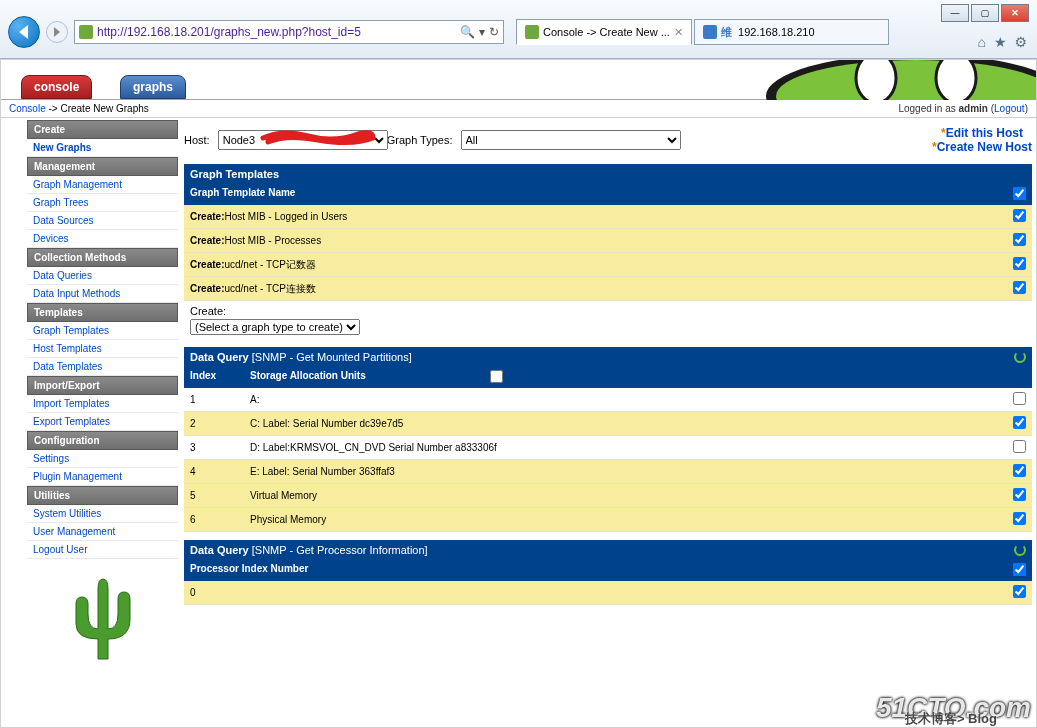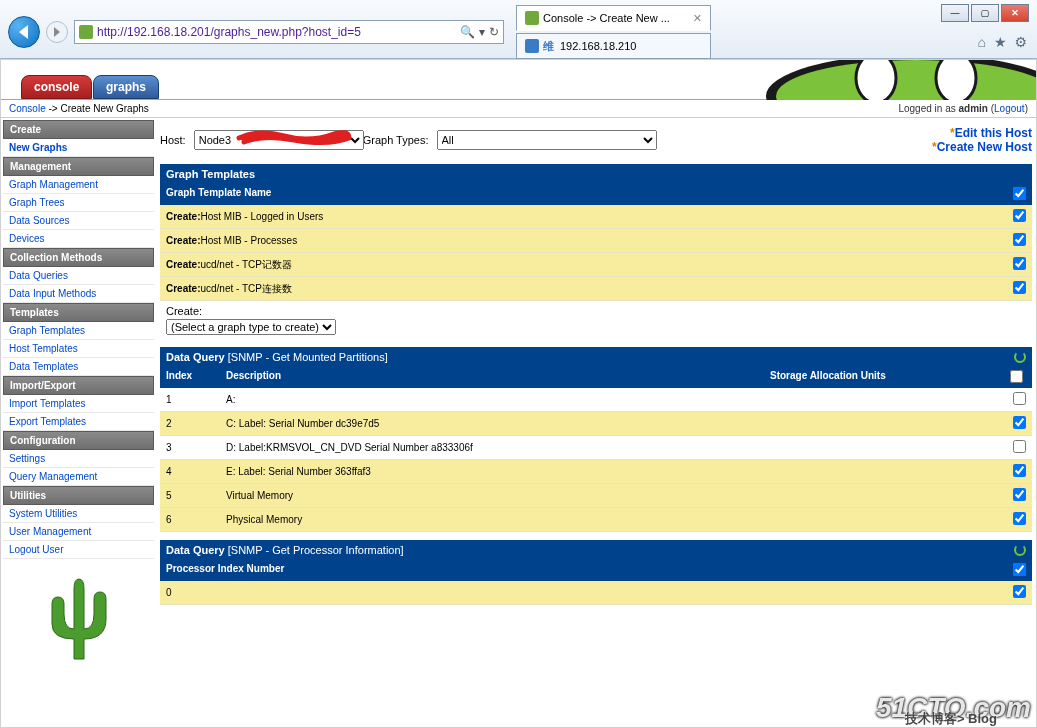--- a/index.html
+++ b/index.html
@@ -13,53 +13,53 @@
 .nav-row { display: flex; align-items: center; padding: 6px 8px 0 8px; gap: 6px; height: 58px; }
 .nav-back { width: 32px; height: 32px; border-radius: 50%; background: radial-gradient(circle at 30% 30%, #5bb3f0, #0a6fc2); display: flex; align-items: center; justify-content: center; border: 1px solid #0a5a9c; }
 .nav-back::before { content: ""; width: 0; height: 0; border-right: 9px solid #fff; border-top: 7px solid transparent; border-bottom: 7px solid transparent; margin-left: -2px; }
 .nav-fwd { width: 22px; height: 22px; border: 1px solid #b0c0d0; border-radius: 50%; background: #eef3f9; display: flex; align-items: center; justify-content: center; }
 .nav-fwd::before { content: ""; width: 0; height: 0; border-left: 6px solid #888; border-top: 5px solid transparent; border-bottom: 5px solid transparent; }
 .addr-bar { flex: 0 0 430px; height: 24px; background: #fff; border: 1px solid #8ba0b6; display: flex; align-items: center; padding: 0 4px; gap: 4px; }
 .addr-icon { width: 14px; height: 14px; background: #6fa93c; border-radius: 2px; }
 .addr-text { flex: 1; font-size: 12px; color: #4c1d95; }
 .addr-btns { display: flex; gap: 4px; }
 .addr-btns span { font-size: 12px; color: #555; cursor: pointer; }
-.tabs-row { display: flex; gap: 2px; margin-left: 6px; flex-direction: column; }
+.tabs-row { display: flex; gap: 2px; margin-left: 6px; }
 .tab { height: 26px; border: 1px solid #8ba0b6; background: #f4f7fb; display: flex; align-items: center; padding: 0 8px; gap: 4px; font-size: 11px; max-width: 195px; }
 .tab.active { background: #fff; border-bottom: 1px solid #fff; }
 .tab-icon { width: 14px; height: 14px; background: #6fa93c; border-radius: 2px; }
 .tab-icon.blue { background: #3a7bc8; }
 .chrome-icons { position: absolute; right: 10px; bottom: 8px; display: flex; gap: 8px; color: #5a6f85; font-size: 14px; }
 
 
 .page { position: absolute; top: 59px; left: 0; right: 0; bottom: 0; background: #fff; overflow-y: scroll; border: 1px solid #d0d0d0; }
 .app-header { height: 40px; background: #fff; position: relative; border-bottom: 1px solid #a5a5a5; }
 .cacti-decor { position: absolute; right: 0; top: -4px; width: 400px; height: 44px; overflow: hidden; }
 .cacti-decor svg { display: block; }
 .tab-btn { position: absolute; bottom: 0; height: 24px; padding: 0 12px; display: flex; align-items: center; border-radius: 8px 8px 0 0; font-weight: bold; font-size: 12px; cursor: pointer; }
 .tab-console { left: 20px; background: linear-gradient(#d63a3a,#a71f1f); color: #fff; border: 1px solid #7d1616; }
-.tab-graphs { left: 92px; background: linear-gradient(#5a8fd0,#2d5a9c); color: #fff; border: 1px solid #1d3f6f; }
+.tab-graphs { left: 119px; background: linear-gradient(#5a8fd0,#2d5a9c); color: #fff; border: 1px solid #1d3f6f; }
 .breadcrumb { background: #fff; border-bottom: 1px solid #ccc; padding: 3px 8px; font-size: 10px; display: flex; justify-content: space-between; }
 .breadcrumb a { color: #0048c8; text-decoration: none; }
 .login-info { color: #333; }
 .login-info .bold { font-weight: bold; }
 
-.main-layout { display: flex; }
+.main-layout { display: flex; padding-left: 24px; }
 .sidebar { width: 155px; flex-shrink: 0; padding: 2px; }
 .side-head { background: linear-gradient(#8a8a8a,#6f6f6f); color: #fff; font-weight: bold; font-size: 10px; padding: 3px 6px; border: 1px solid #5a5a5a; }
 .side-link { display: block; padding: 3px 6px; color: #0048c8; font-size: 10px; text-decoration: none; border-bottom: 1px solid #e8e8e8; }
 .cactus-img { margin: 10px auto; width: 70px; height: 100px; display: block; }
 
 .content { flex: 1; padding: 8px 4px 4px 4px; }
 .page-title { font-size: 16px; font-weight: bold; color: #898989; margin-bottom: 10px; position: relative; }
 .page-title .dark { color: #333; }
 .host-row { display: flex; align-items: center; gap: 8px; margin-bottom: 10px; position: relative; }
 .host-row label { font-size: 11px; }
 .host-row select { font-size: 11px; height: 20px; }
-.action-links { margin-left: auto; text-align: right; }
+.action-links { margin-left: auto; text-align: center; }
 .action-links a { display: block; color: #0048c8; font-weight: bold; font-size: 12px; text-decoration: none; }
 .action-links .star { color: #d98000; }
 
 .section-head { background: #00438c; color: #fff; font-weight: bold; font-size: 11px; padding: 4px 6px; display: flex; align-items: center; }
 .section-head .sub { font-weight: normal; }
 .refresh-icon { margin-left: auto; width: 12px; height: 12px; border: 2px solid #6fc23a; border-radius: 50%; border-top-color: transparent; }
 .col-head { background: #00438c; color: #fff; font-size: 10px; font-weight: bold; padding: 3px 6px; display: flex; }
 .col-head .ck { margin-left: auto; }
 
 .row { display: flex; align-items: center; padding: 4px 6px; font-size: 10px; border-bottom: 1px solid #e5e5c0; }
@@ -166,21 +166,21 @@
       <a class="side-link">Data Input Methods</a>
       <div class="side-head">Templates</div>
       <a class="side-link">Graph Templates</a>
       <a class="side-link">Host Templates</a>
       <a class="side-link">Data Templates</a>
       <div class="side-head">Import/Export</div>
       <a class="side-link">Import Templates</a>
       <a class="side-link">Export Templates</a>
       <div class="side-head">Configuration</div>
       <a class="side-link">Settings</a>
-      <a class="side-link">Query Management</a>
+      <a class="side-link">Plugin Management</a>
       <div class="side-head">Utilities</div>
       <a class="side-link">System Utilities</a>
       <a class="side-link">User Management</a>
       <a class="side-link">Logout User</a>
       <svg class="cactus-img" viewBox="0 0 70 100">
           <path d="M35 10 Q30 10 30 20 L30 60 Q20 60 20 45 L20 35 Q20 28 14 28 Q8 28 8 35 L8 55 Q8 70 30 70 L30 90 L40 90 L40 70 Q62 70 62 50 L62 30 Q62 23 56 23 Q50 23 50 30 L50 45 Q50 60 40 60 L40 20 Q40 10 35 10 Z" fill="#4a9c2e" stroke="#2d6818" stroke-width="1"></path>
         </svg>
     </div>
 
     <div class="content">
@@ -235,21 +235,20 @@
         <select><option>(Select a graph type to create)</option></select>
       </div>
       <div style="height:8px"></div>
 
       <div class="section-head">
         <span>Data Query </span>&nbsp;<span class="sub">[SNMP - Get Mounted Partitions]</span>
         <span class="refresh-icon"></span>
       </div>
       <div class="dq-col-head">
         <span class="c1">Index</span>
-        <span class="c2">Description</span>
         <span class="c3">Storage Allocation Units</span>
         <span class="ck"><input type="checkbox" style=""></span>
       </div>
       <div id="dq1-rows">
           <div class="row plain">
             <span class="idx">1</span>
             <span class="desc">A:</span>
             <span class="ck"><input type="checkbox" style=""></span>
           </div>
           <div class="row sel">

